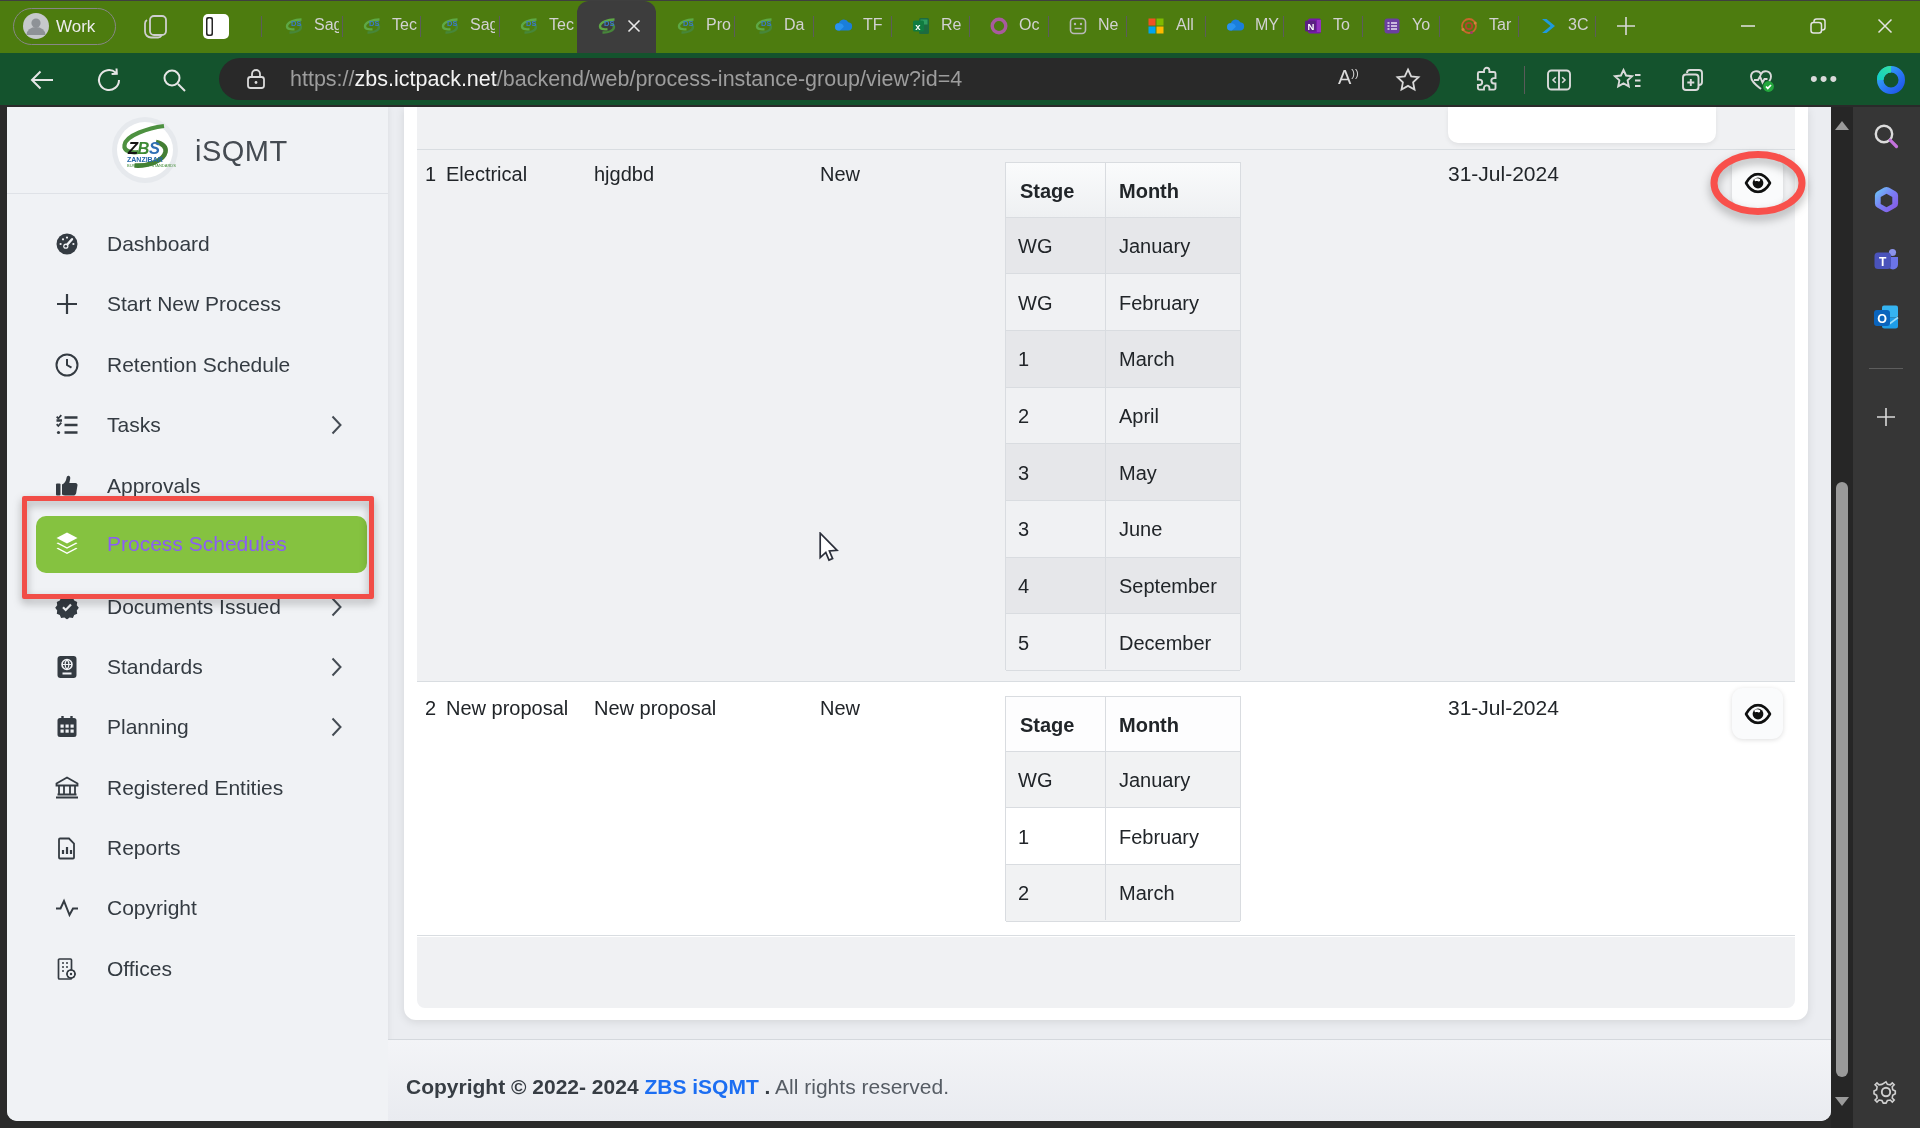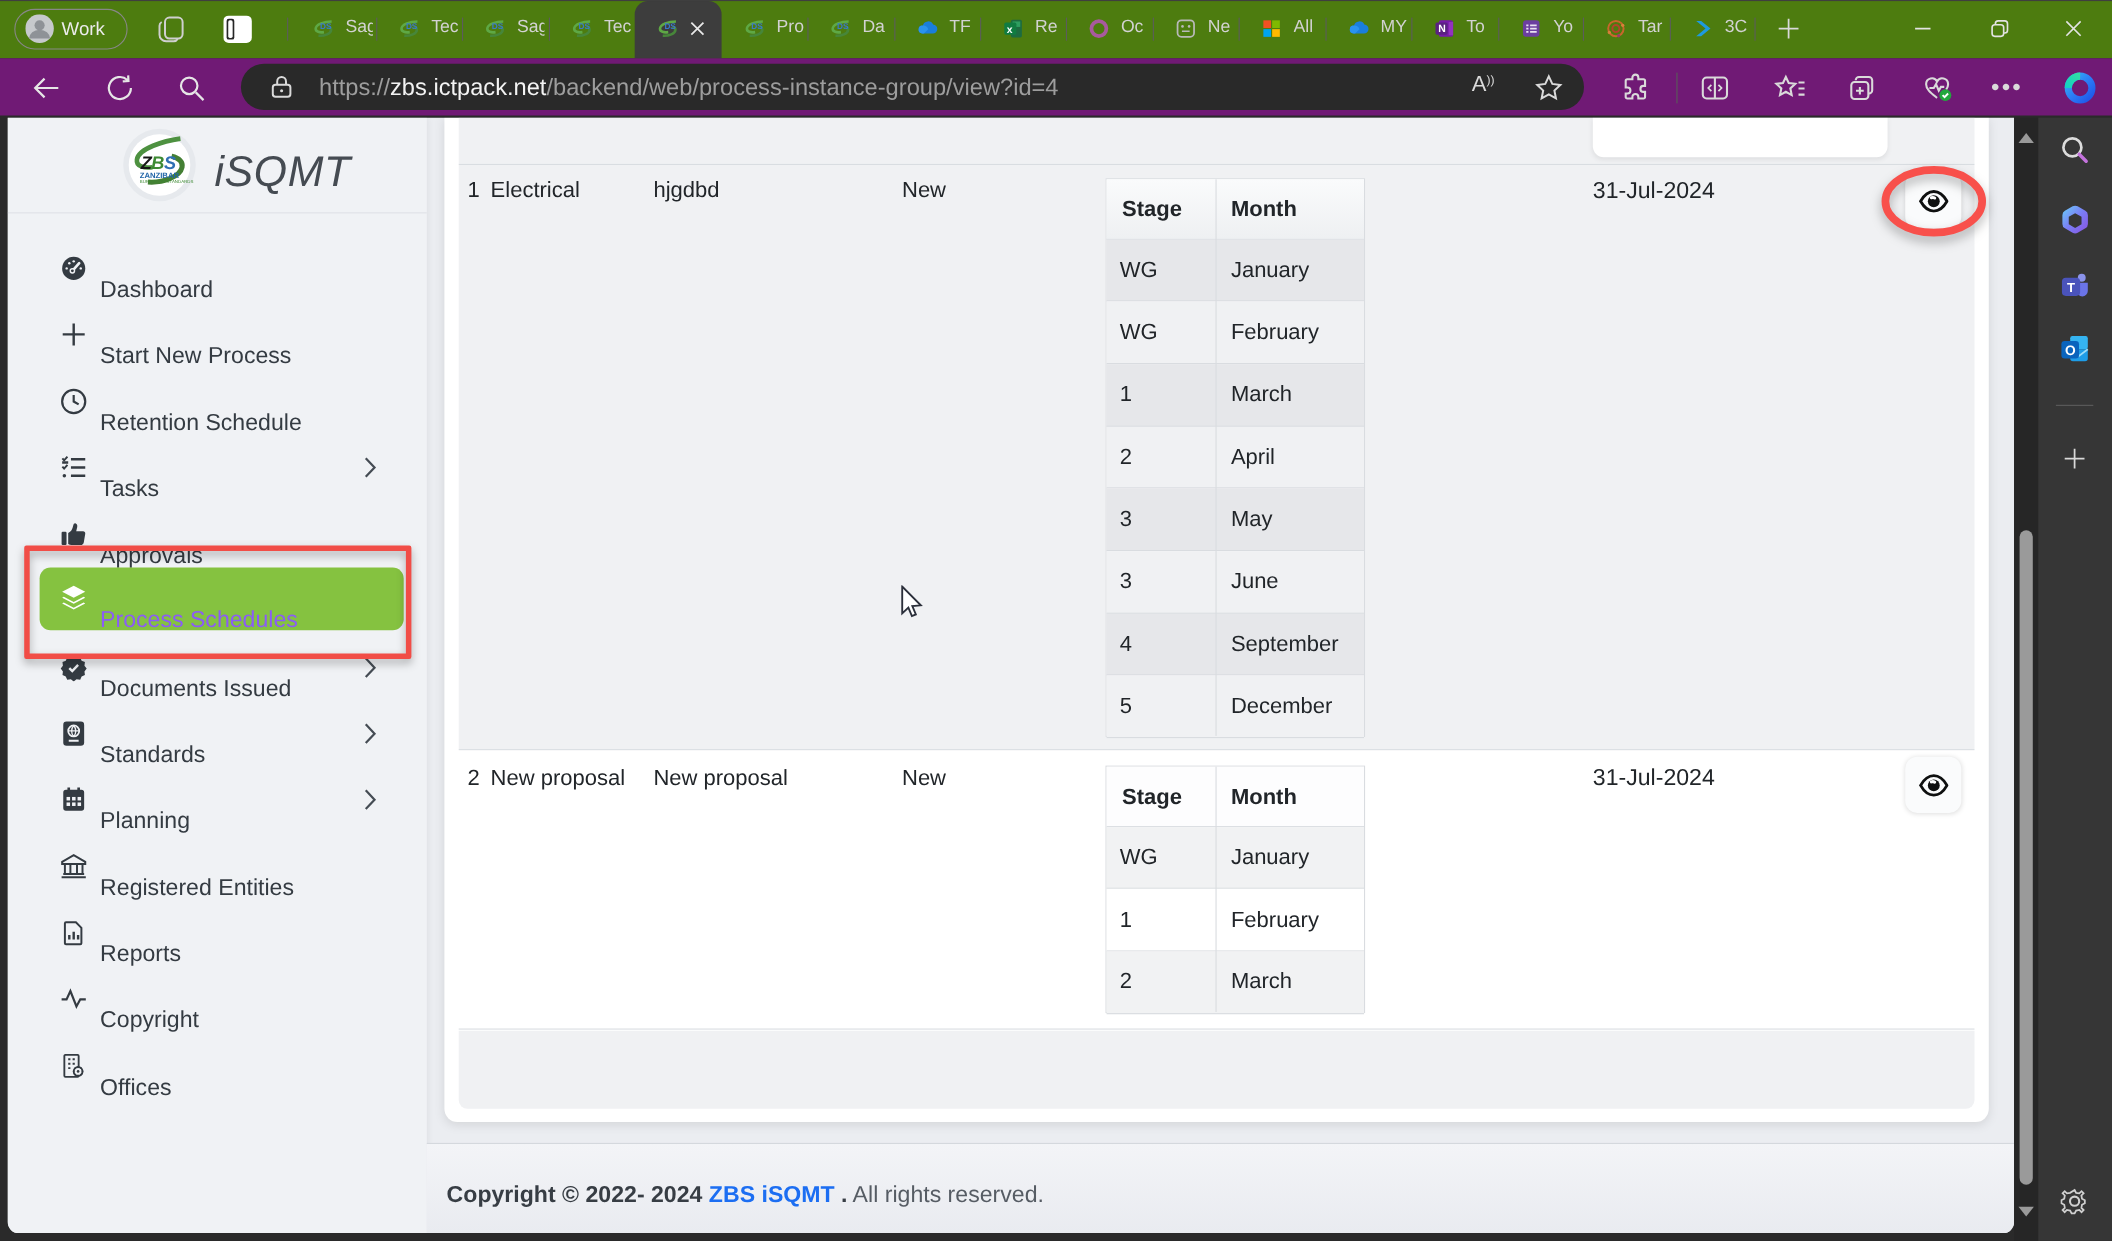--- a/index.html
+++ b/index.html
@@ -2,28 +2,28 @@
 <html><head>
 <meta charset="utf-8">
 <style>
 * { margin:0; padding:0; box-sizing:border-box; }
 html,body { width:1920px; height:1128px; overflow:hidden; background:#2a2a2a; font-family:"Liberation Sans", sans-serif; }
 #root { position:absolute; top:0; left:0; width:1920px; height:1128px; background:#2a2a2a; }
 .abs { position:absolute; }
 
 #titlebar { position:absolute; top:0; left:0; width:1920px; height:53px; background:#4d7c0f; }
 #topline { position:absolute; top:0; left:0; width:1920px; height:1px; background:#3f3f3f; }
-#addr { position:absolute; top:53px; left:0; width:1920px; height:52px; background:#701a75; }
+#addr { position:absolute; top:53px; left:0; width:1920px; height:52px; background:#14532d; }
 .tabtitle { position:absolute; top:16px; height:22px; font-size:16px; color:#d2d2d2; white-space:nowrap; overflow:hidden; }
 .tabsep { position:absolute; top:16px; width:1px; height:21px; background:#5c5c5c; }
 #activetab { position:absolute; left:577px; top:1px; width:79px; height:52px; background:#3d3d3d; border-radius:12px 12px 0 0; }
 
 #page { position:absolute; left:7px; top:107px; width:1824px; height:1014px; background:#ebedf1; border-radius:0 0 10px 10px; overflow:hidden; }
 #sidebar { position:absolute; left:0; top:0; width:381px; height:1014px; background:#f0f2f5; box-shadow:1px 0 6px rgba(0,0,0,.06); }
-.mi { position:absolute; left:84px; font-size:21px; color:#343b42; white-space:nowrap; transform:translateY(-50%);margin-top:20px; }
+.mi { position:absolute; left:100px; font-size:21px; color:#343b42; white-space:nowrap; transform:translateY(-50%); }
 .mic { position:absolute; left:42px; width:36px; text-align:center; transform:translateY(-50%); }
 .chev { position:absolute; left:323px; transform:translateY(-50%); }
 #greenpill { position:absolute; left:29px; top:409px; width:331px; height:57px; background:#85c240; border-radius:10px; }
 
 #card { position:absolute; left:397px; top:0; width:1404px; height:913px; background:#ffffff; border-radius:0 0 12px 12px; box-shadow:0 2px 10px rgba(0,0,0,.10); }
 .trow { position:absolute; left:13px; width:1378px; }
 .ct { position:absolute; font-size:20px; color:#212529; white-space:nowrap; transform:translateY(-50%); }
 .nt { position:absolute; background:#fff; border:1px solid #d9dce0; }
 .ntrow { position:absolute; left:0; width:100%; border-bottom:1px solid #d9dce0; }
 .ntdiv { position:absolute; top:0; bottom:0; left:99px; width:1px; background:#d9dce0; }
@@ -296,21 +296,21 @@
 
       <svg class="abs" style="left:104px;top:9px" width="68" height="68" viewBox="0 0 68 68">
         <circle cx="34" cy="34" r="33" fill="#e6e9ed"></circle>
         <circle cx="34" cy="34" r="28" fill="#ffffff"></circle>
         <path d="M53 10 C38 12 15 19 13.5 29 c-1 6.5 7 8 14 7" fill="none" stroke="#4d9140" stroke-width="4.2"></path>
         <path d="M45 26 c7 1.5 10.5 5.5 9.5 10 c-1.8 8.5 -17 14.5 -31 13.5" fill="none" stroke="#447f34" stroke-width="4.6"></path>
         <text x="17" y="38" font-size="16.5" font-weight="bold" font-style="italic" font-family="Liberation Sans" letter-spacing="-0.5"><tspan fill="#161616">Z</tspan><tspan fill="#3d8a33">B</tspan><tspan fill="#2f6fb4">S</tspan></text>
         <text x="16" y="45.5" font-size="7" font-weight="bold" fill="#2366a9" font-family="Liberation Sans">ZANZIBAR</text>
         <text x="16" y="50.5" font-size="4" fill="#3d8a33" font-family="Liberation Sans">BUREAU OF STANDARDS</text>
       </svg>
-      <div class="abs" style="left:188px;top:28px;font-size:39px;color:#454b52;letter-spacing:0.5px;font-style:italic;">iSQMT</div>
+      <div class="abs" style="left:188px;top:28px;font-size:29px;color:#454b52;letter-spacing:0.5px;">iSQMT</div>
       <div class="abs" style="left:0;top:86px;width:381px;height:1px;background:#dfe2e7;"></div>
 
       <svg class="mic" style="top:137px" width="24" height="24" viewBox="0 0 24 24">
           <circle cx="12" cy="12" r="10.5" fill="#343b42"></circle>
           <g fill="#f0f2f5">
             <circle cx="5.6" cy="12" r="1.1"></circle>
             <circle cx="8" cy="7.3" r="1.1"></circle>
             <circle cx="12" cy="5.6" r="1.1"></circle>
             <circle cx="18.4" cy="12" r="1.1"></circle>
           </g>

